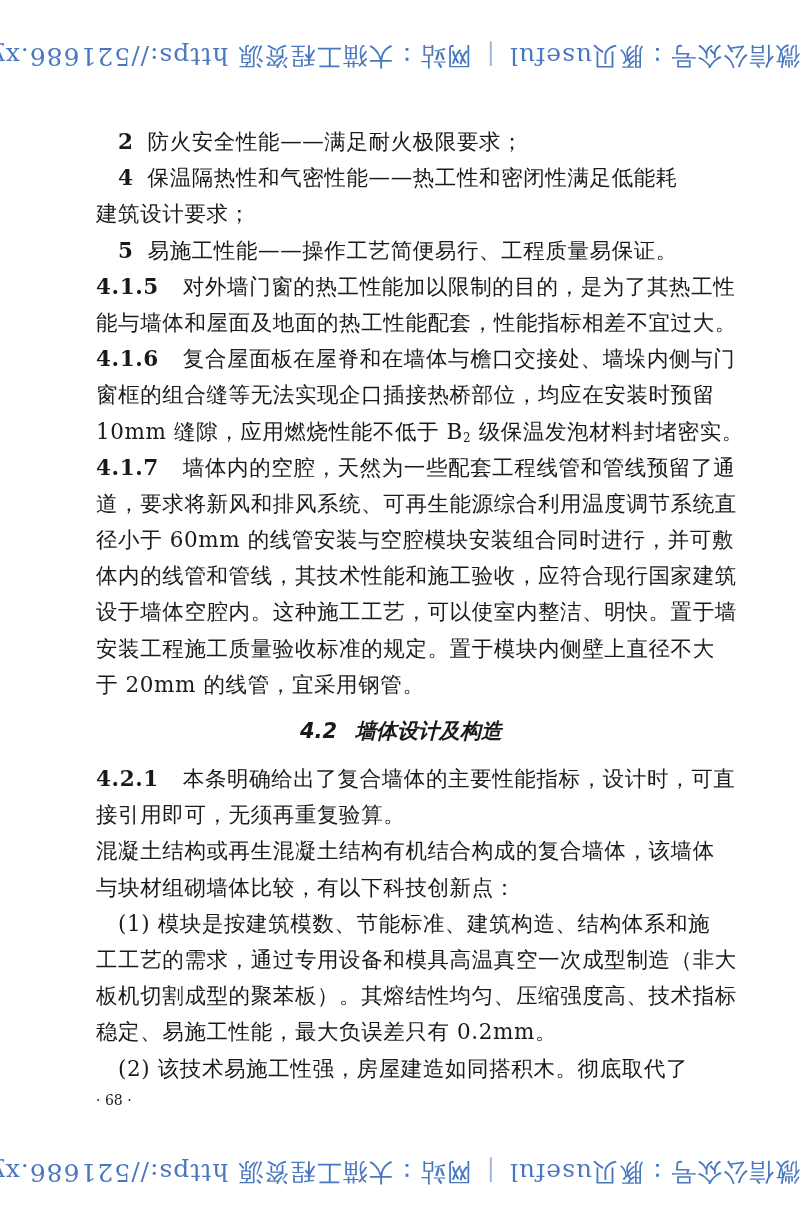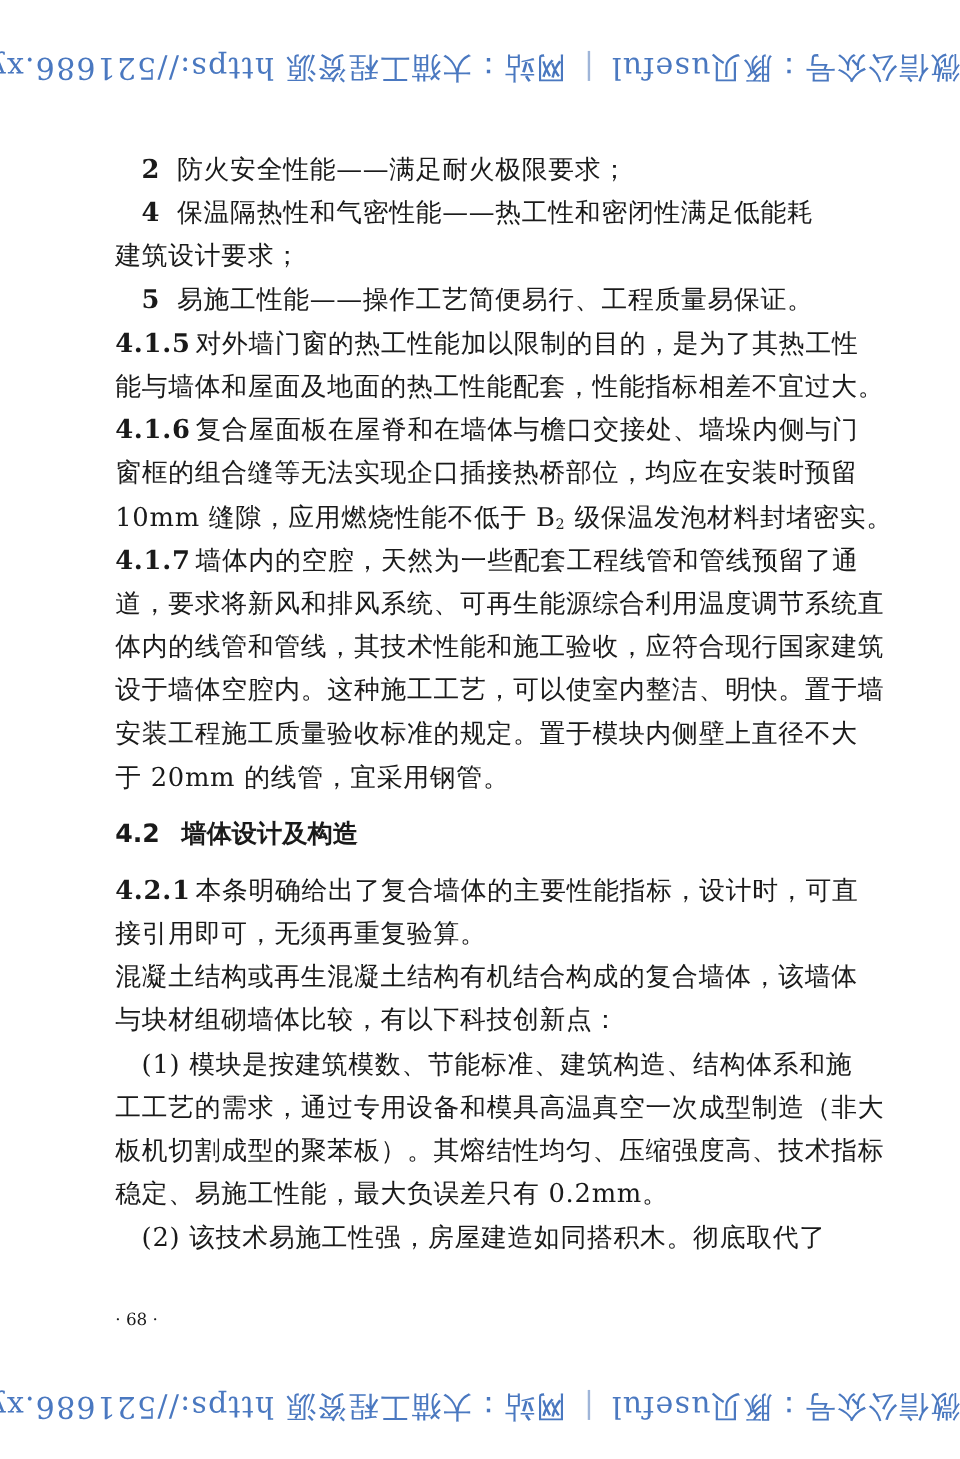--- a/index.html
+++ b/index.html
@@ -19,24 +19,24 @@
   .page {
     position: absolute; left: 96px; top: 124px; width: 610px;
   }
   .line {
     font-size: 21.5px; line-height: 36.2px; height: 36.2px; white-space: nowrap;
     letter-spacing: 0.6px;
   }
   .indent { padding-left: 22px; }
   .indent2 { padding-left: 44px; }
   .num { font-weight: bold; font-family: "DejaVu Serif", serif; margin-right: 14px; }
-  .clause { font-weight: bold; font-family: "DejaVu Serif", serif; margin-right: 4px; }
+  .clause { font-weight: bold; font-family: "DejaVu Serif", serif; margin-right: 24px; }
   .section-title {
-    text-align: left; font-weight: bold; font-family: "DejaVu Sans", sans-serif;
-    font-size: 21px; line-height: 36px; margin: 10px 0 12px 0;
+    text-align: center; font-weight: bold; font-family: "DejaVu Sans", sans-serif;
+    font-size: 21px; line-height: 36px; margin: 10px 0 12px 0; font-style: italic;
   }
   .section-title .secnum { margin-right: 18px; }
   sub { font-size: 12px; vertical-align: -3px; }
   sup { font-size: 11px; vertical-align: 8px; }
   .page-number {
     position: absolute; left: 96px; top: 1092px; font-size: 14px;
     font-family: "DejaVu Serif", serif;
   }
 </style>
 </head>
@@ -54,20 +54,21 @@
 
   <div class="line"><span class="clause">4.1.5</span><span>对外墙门窗的热工性能加以限制的目的，是为了其热工性</span></div>
   <div class="line">能与墙体和屋面及地面的热工性能配套，性能指标相差不宜过大。</div>
 
   <div class="line"><span class="clause">4.1.6</span><span>复合屋面板在屋脊和在墙体与檐口交接处、墙垛内侧与门</span></div>
   <div class="line">窗框的组合缝等无法实现企口插接热桥部位，均应在安装时预留</div>
   <div class="line"><span>10mm 缝隙，应用燃烧性能不低于 B</span><sub>2</sub><span> 级保温发泡材料封堵密实。</span></div>
 
   <div class="line"><span class="clause">4.1.7</span><span>墙体内的空腔，天然为一些配套工程线管和管线预留了通</span></div>
   <div class="line">道，要求将新风和排风系统、可再生能源综合利用温度调节系统直</div>
+  <div class="line">径小于 60mm 的线管安装与空腔模块安装组合同时进行，并可敷</div>
   <div class="line">体内的线管和管线，其技术性能和施工验收，应符合现行国家建筑</div>
   <div class="line">设于墙体空腔内。这种施工工艺，可以使室内整洁、明快。置于墙</div>
   <div class="line">安装工程施工质量验收标准的规定。置于模块内侧壁上直径不大</div>
   <div class="line">于 20mm 的线管，宜采用钢管。</div>
 
   <div class="section-title"><span class="secnum">4.2</span><span>墙体设计及构造</span></div>
 
   <div class="line"><span class="clause">4.2.1</span><span>本条明确给出了复合墙体的主要性能指标，设计时，可直</span></div>
   <div class="line">接引用即可，无须再重复验算。</div>
 

